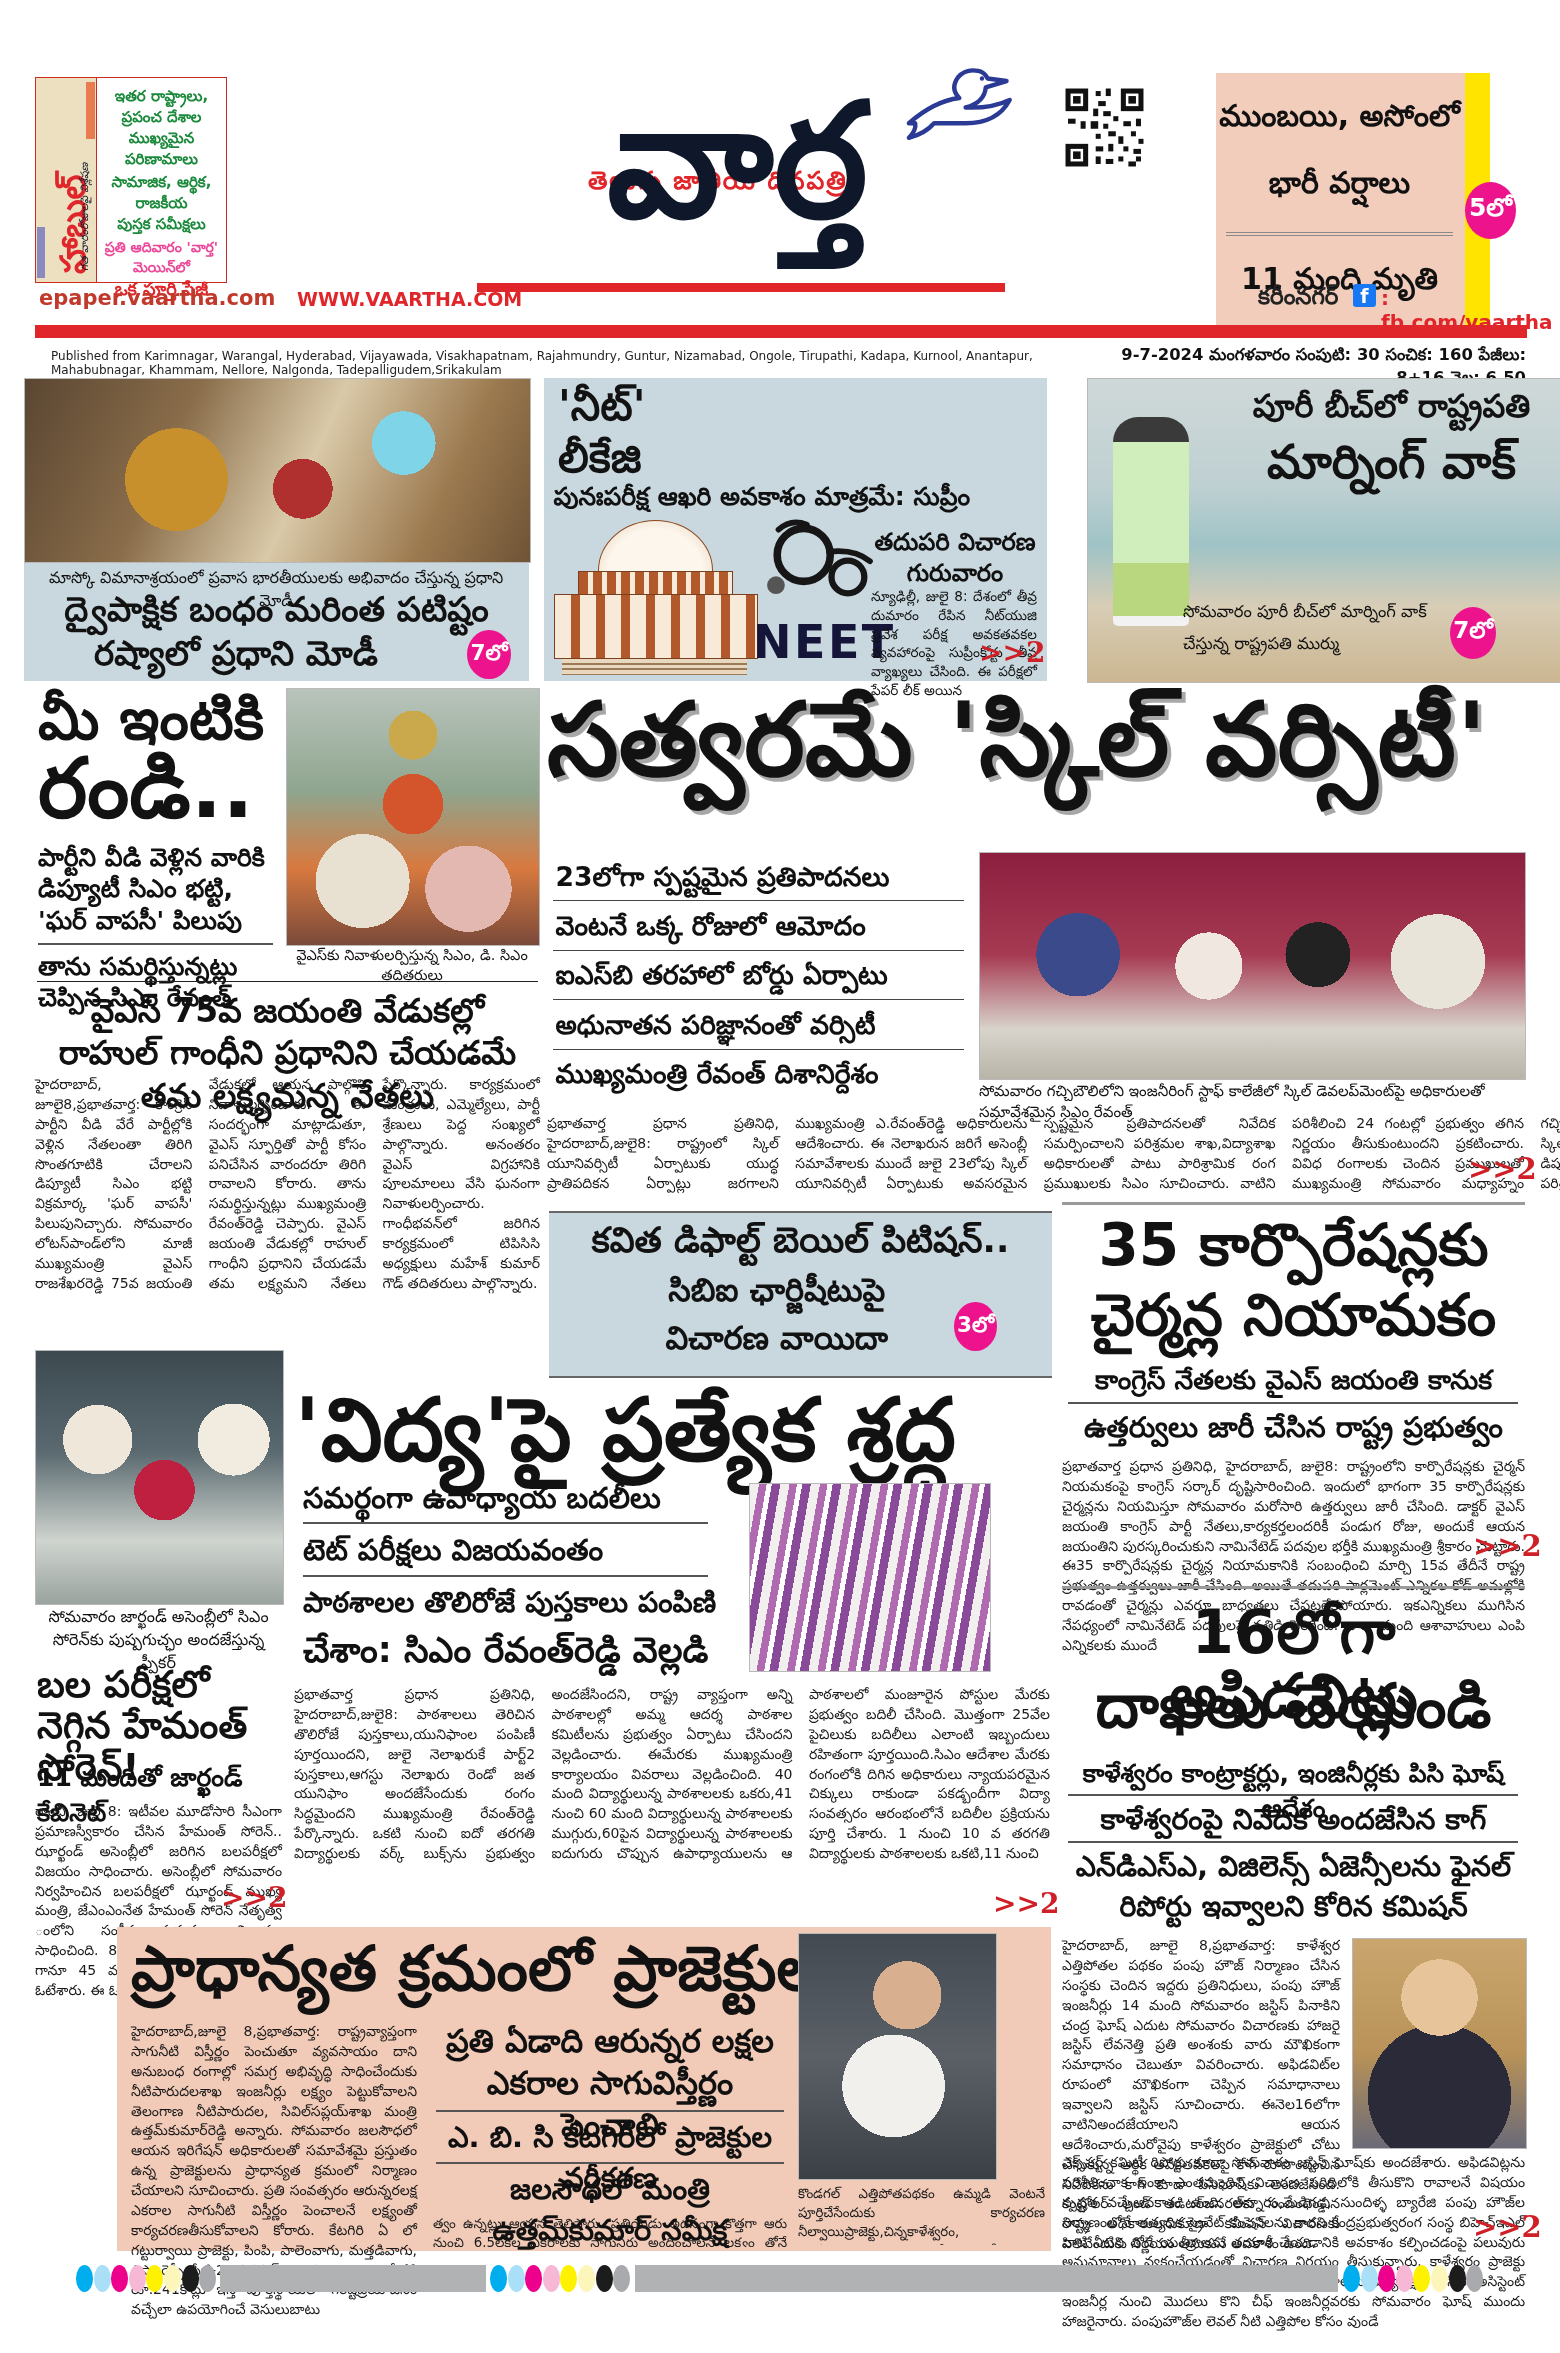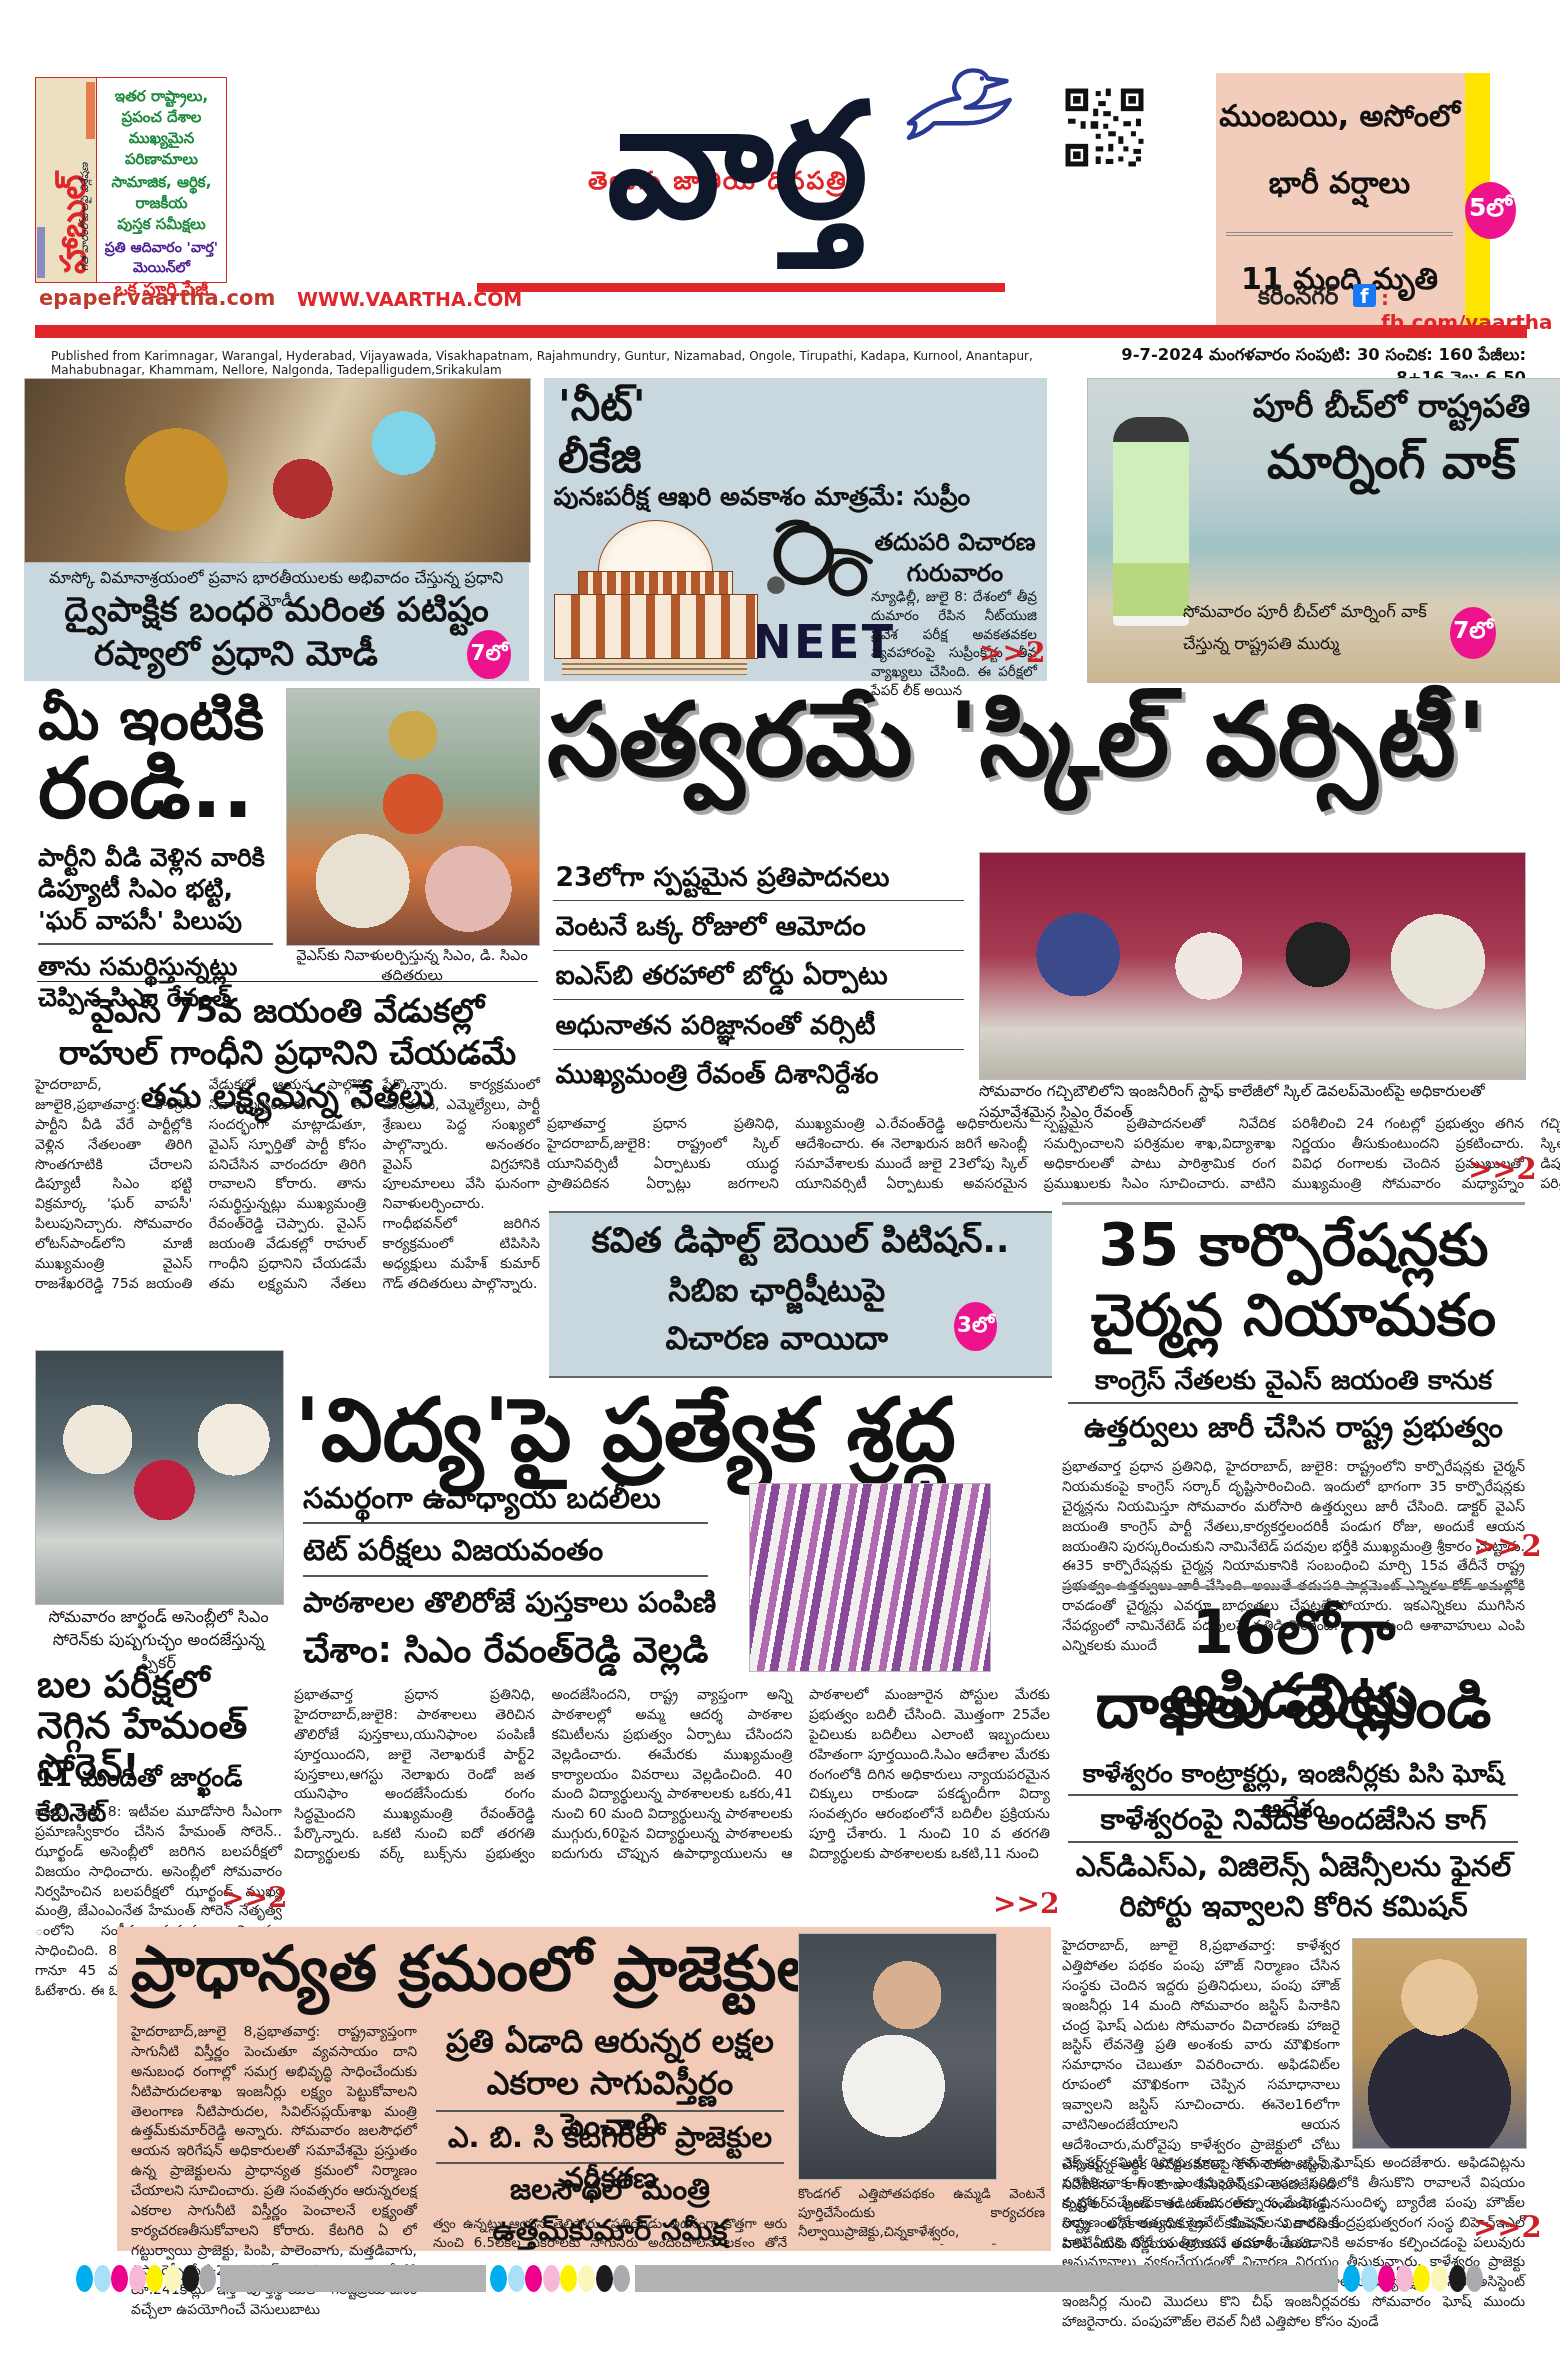--- a/index.html
+++ b/index.html
@@ -57,21 +57,21 @@
       <div class="abs vert red b" style="left:12.6px;top:6.3px;font-size:35px;height:190px;">హాబుల్</div>
       <div class="abs vert blue" style="left:42px;top:10px;font-size:10.7px;height:183px;font-style:italic;">గత వారంరోజులపై విశ్లేషణ</div>
     </div>
     <div style="flex:1;padding:8.9px 5px 5px 5px;display:flex;flex-direction:column;justify-content:space-between;">
       <div class="green b ctr" style="font-size:15px;">ఇతర రాష్ట్రాలు, ప్రపంచ దేశాల</div>
       <div class="green b ctr" style="font-size:15px;">ముఖ్యమైన పరిణామాలు</div>
       <div style="height:1.3px;background:#c8a2c8;margin:1.3px 11.4px;"></div>
       <div class="green b ctr" style="font-size:15px;">సామాజిక, ఆర్థిక, రాజకీయ</div>
       <div class="green b ctr" style="font-size:15px;">పుస్తక సమీక్షలు</div>
       <div style="height:1.3px;background:#c8a2c8;margin:1.3px 11.4px;"></div>
-      <div class="b ctr" style="font-size:14px;color:#4c1d95;">ప్రతి ఆదివారం 'వార్త' మెయిన్‌లో</div>
+      <div class="b ctr" style="font-size:14px;color:#ec4899;">ప్రతి ఆదివారం 'వార్త' మెయిన్‌లో</div>
       <div class="red b ctr" style="font-size:17.7px;">ఒక పూర్తి పేజీ</div>
     </div>
   </div>
 
   <div class="abs b" style="left:39px;top:286px;font-size:21px;color:#c0392b;">epaper.vaartha.com</div>
   <div class="abs b red" style="left:297px;top:288px;font-size:19px;">WWW.VAARTHA.COM</div>
 
   <div class="abs b red" style="left:588px;top:166px;font-size:25px;letter-spacing:1.9px;">తెలుగు జాతీయ దినపత్రిక</div>
   <div class="abs b blue" style="left:607px;top:81px;font-size:159px;line-height:1;">వార్త</div>
   <svg class="abs" style="left:890px;top:63px;" width="126" height="89" viewBox="0 0 200 140">

